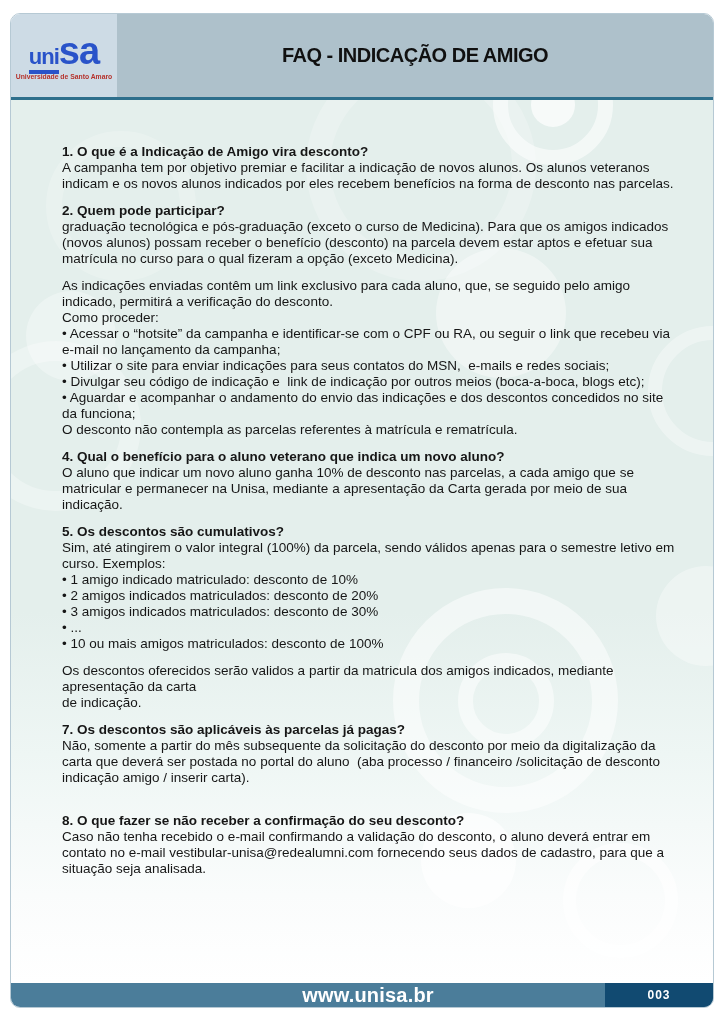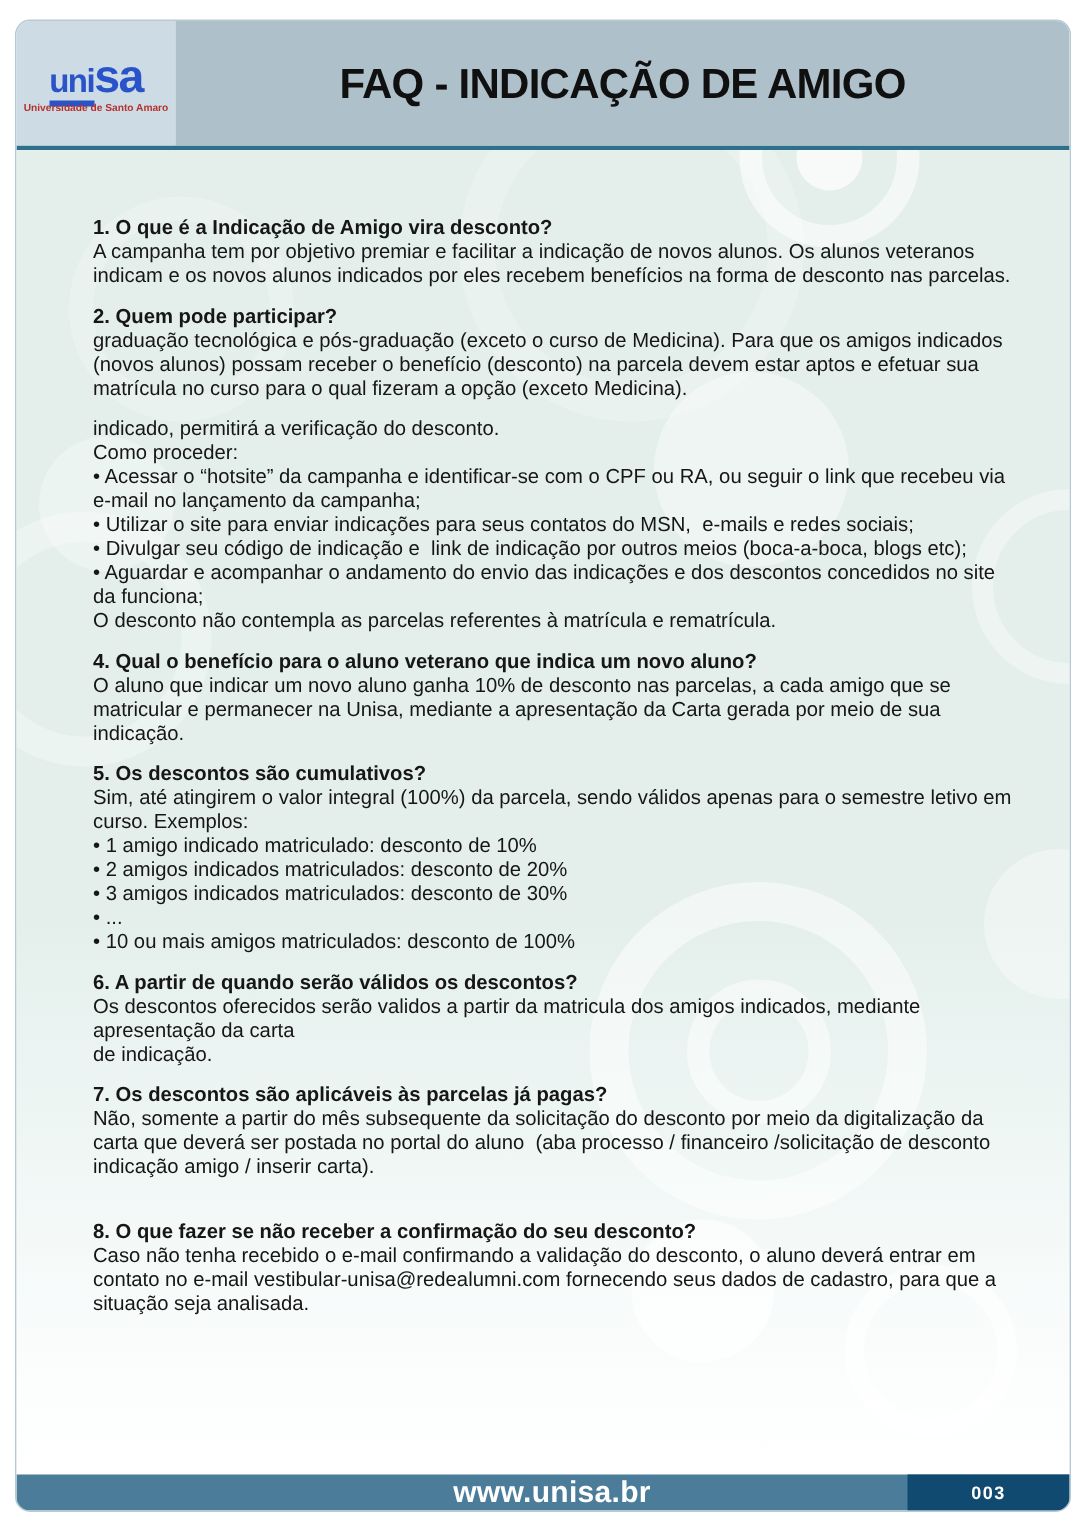--- a/index.html
+++ b/index.html
@@ -17,27 +17,27 @@
   .header{
     height:83px;flex:0 0 auto;display:flex;
     border-bottom:3px solid var(--accent-line,#2e6f8c);
   }
   .logo-box{
     width:106px;flex:0 0 auto;background:var(--logo-bg,#cddbe5);
     display:flex;flex-direction:column;align-items:center;justify-content:center;
   }
   .logo-word{color:var(--logo-blue,#2953c9);font-weight:bold;line-height:1;white-space:nowrap;}
   .logo-uni{font-size:22px;letter-spacing:-1px;border-bottom:4px solid var(--logo-blue,#2953c9);padding-bottom:1px;}
-  .logo-sa{font-size:31px;letter-spacing:-1px;}
+  .logo-sa{font-size:38px;letter-spacing:-1px;}
   .logo-tag{color:var(--logo-red,#b5322c);font-size:6.8px;font-weight:bold;margin-top:3px;white-space:nowrap;}
   .title-area{
     flex:1;background:var(--header-bg,#aec1cb);
     display:flex;align-items:center;justify-content:center;
   }
-  .page-title{font-size:28px;font-weight:bold;color:#101010;letter-spacing:-0.5px;white-space:nowrap;}
+  .page-title{font-size:20px;font-weight:bold;color:#101010;letter-spacing:-0.5px;white-space:nowrap;}
   
   .body-area{
     flex:1;position:relative;overflow:hidden;box-sizing:border-box;
     background:linear-gradient(180deg,#e4efec 0%,#e4efec 58%,#eef6f4 74%,#fafcfc 90%,#ffffff 100%);
     padding:44px 12px 2px 51px;
     font-size:13.5px;line-height:16px;color:#161616;
   }
   .deco{position:absolute;border-radius:50%;box-sizing:border-box;z-index:0;}
   .faq-list{position:relative;z-index:2;}
   .faq-section{margin-bottom:11px;}
@@ -96,20 +96,21 @@
           <div class="faq-line">A campanha tem por objetivo premiar e facilitar a indicação de novos alunos. Os alunos veteranos</div>
           <div class="faq-line">indicam e os novos alunos indicados por eles recebem benefícios na forma de desconto nas parcelas.</div>
         </div>
         <div class="faq-section">
           <div class="faq-q">2. Quem pode participar?</div>
           <div class="faq-line">graduação tecnológica e pós-graduação (exceto o curso de Medicina). Para que os amigos indicados</div>
           <div class="faq-line">(novos alunos) possam receber o benefício (desconto) na parcela devem estar aptos e efetuar sua</div>
           <div class="faq-line">matrícula no curso para o qual fizeram a opção (exceto Medicina).</div>
         </div>
         <div class="faq-section">
+          <div class="faq-line">As indicações enviadas contêm um link exclusivo para cada aluno, que, se seguido pelo amigo</div>
           <div class="faq-line">indicado, permitirá a verificação do desconto.</div>
           <div class="faq-line">Como proceder:</div>
           <div class="faq-line">• Acessar o “hotsite” da campanha e identificar-se com o CPF ou RA, ou seguir o link que recebeu via</div>
           <div class="faq-line">e-mail no lançamento da campanha;</div>
           <div class="faq-line">• Utilizar o site para enviar indicações para seus contatos do MSN,  e-mails e redes sociais;</div>
           <div class="faq-line">• Divulgar seu código de indicação e  link de indicação por outros meios (boca-a-boca, blogs etc);</div>
           <div class="faq-line">• Aguardar e acompanhar o andamento do envio das indicações e dos descontos concedidos no site</div>
           <div class="faq-line">da funciona;</div>
           <div class="faq-line">O desconto não contempla as parcelas referentes à matrícula e rematrícula.</div>
         </div>
@@ -123,21 +124,20 @@
           <div class="faq-q">5. Os descontos são cumulativos?</div>
           <div class="faq-line">Sim, até atingirem o valor integral (100%) da parcela, sendo válidos apenas para o semestre letivo em</div>
           <div class="faq-line">curso. Exemplos:</div>
           <div class="faq-line">• 1 amigo indicado matriculado: desconto de 10%</div>
           <div class="faq-line">• 2 amigos indicados matriculados: desconto de 20%</div>
           <div class="faq-line">• 3 amigos indicados matriculados: desconto de 30%</div>
           <div class="faq-line">• ...</div>
           <div class="faq-line">• 10 ou mais amigos matriculados: desconto de 100%</div>
         </div>
         <div class="faq-section">
-          <div class="faq-q">6. A partir de quando serão válidos os descontos?</div>
           <div class="faq-line">Os descontos oferecidos serão validos a partir da matricula dos amigos indicados, mediante</div>
           <div class="faq-line">apresentação da carta</div>
           <div class="faq-line">de indicação.</div>
         </div>
         <div class="faq-section">
           <div class="faq-q">7. Os descontos são aplicáveis às parcelas já pagas?</div>
           <div class="faq-line">Não, somente a partir do mês subsequente da solicitação do desconto por meio da digitalização da</div>
           <div class="faq-line">carta que deverá ser postada no portal do aluno  (aba processo / financeiro /solicitação de desconto</div>
           <div class="faq-line">indicação amigo / inserir carta).</div>
           <div class="faq-line">&nbsp;</div>

